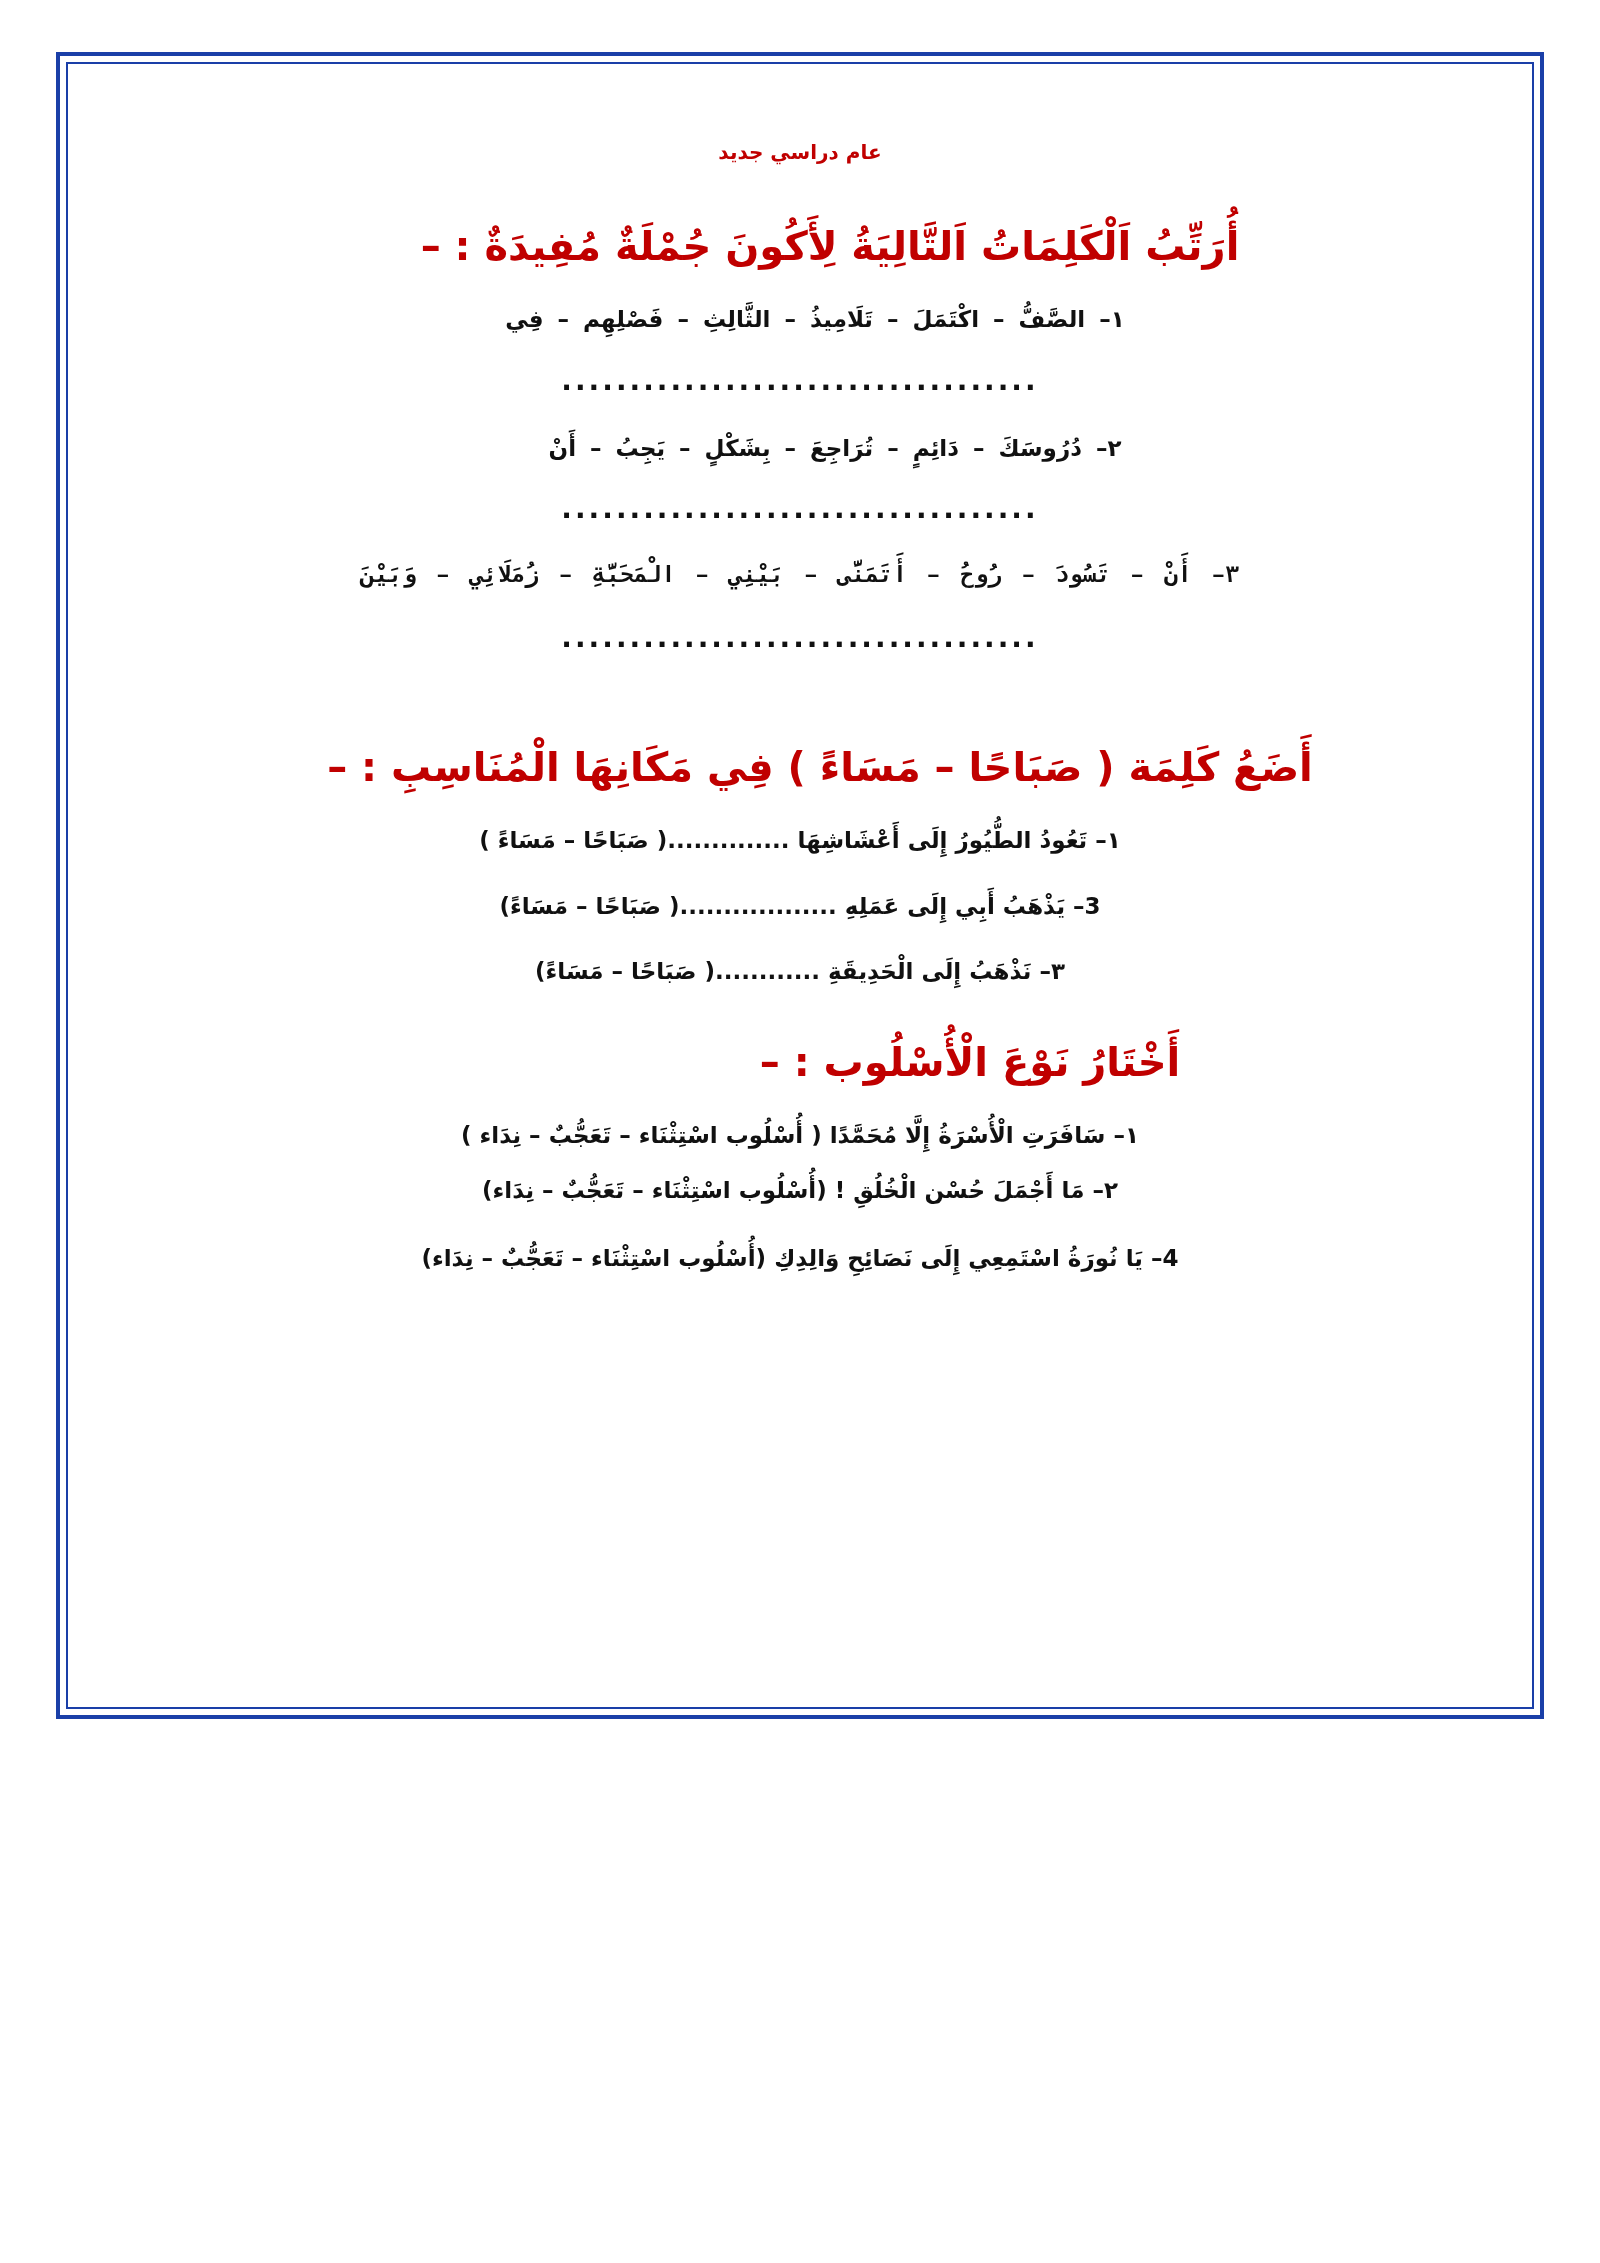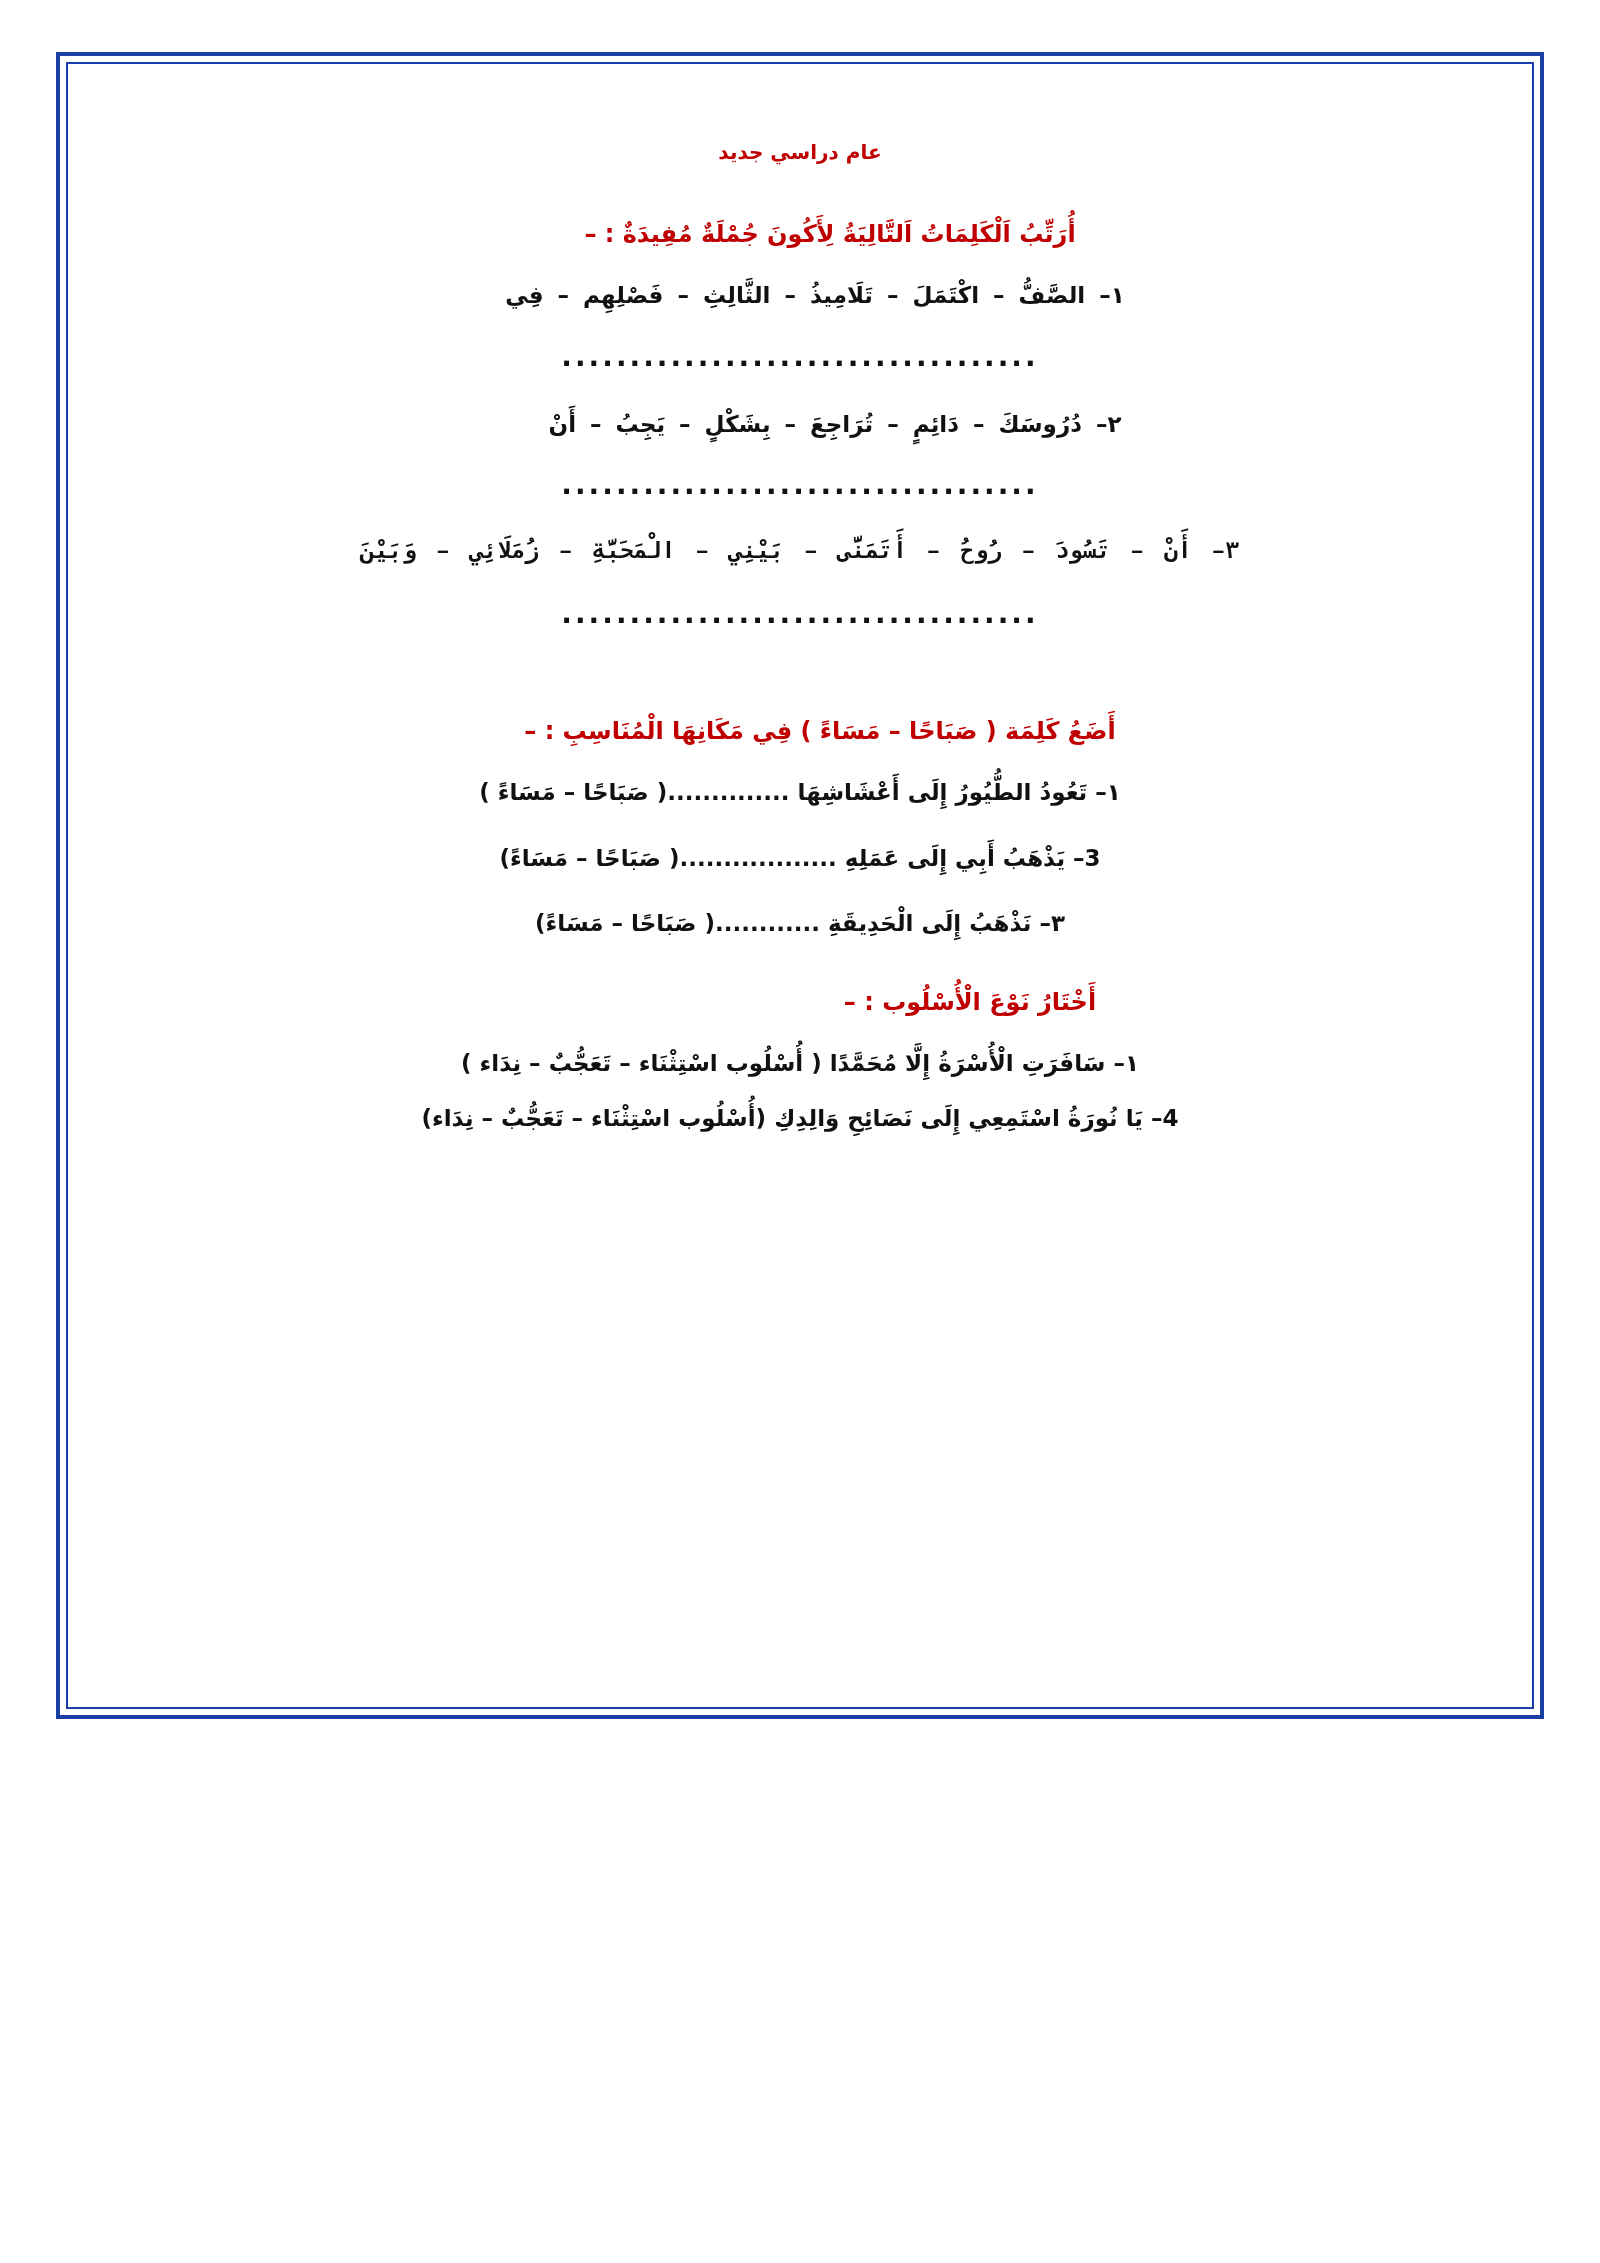--- a/index.html
+++ b/index.html
@@ -75,21 +75,21 @@
     font-family: "DejaVu Sans", "Liberation Sans", sans-serif;
   }
 
   .section {
     margin-bottom: 10px;
   }
 
   .section-heading {
     color: #c00000;
     font-weight: bold;
-    font-size: 24px;
+    font-size: 40px;
     line-height: 1.5;
     text-align: center;
     margin: 0 0 26px 0;
     direction: rtl;
   }
   .section-heading.h-indent-1 { padding-left: 60px; }
   .section-heading.h-indent-2 { padding-left: 40px; margin-top: 27px; }
   .section-heading.h-indent-3 { padding-left: 340px; }
 
   .item {
@@ -171,17 +171,18 @@
       <div class="item" style="margin-bottom:30px;">3– يَذْهَبُ أَبِي إِلَى عَمَلِهِ ..................( صَبَاحًا – مَسَاءً)</div>
       <div class="item" style="margin-bottom:30px;">٣– نَذْهَبُ إِلَى الْحَدِيقَةِ ............( صَبَاحًا – مَسَاءً)</div>
     </div>
 
     <div class="gap-sm"></div>
 
     <div class="section">
       <div class="section-heading h-indent-3">أَخْتَارُ نَوْعَ الْأُسْلُوب : –</div>
 
       <div class="item" style="margin-bottom:20px;">١–  سَافَرَتِ الْأُسْرَةُ إِلَّا مُحَمَّدًا ( أُسْلُوب اسْتِثْنَاء – تَعَجُّبٌ – نِدَاء )</div>
+      <div class="item" style="margin-bottom:32px;">٢– مَا أَجْمَلَ حُسْن الْخُلُقِ ! (أُسْلُوب اسْتِثْنَاء – تَعَجُّبٌ – نِدَاء)</div>
       <div class="item" style="margin-bottom:32px;">4– يَا نُورَةُ اسْتَمِعِي إِلَى نَصَائِحِ وَالِدِكِ (أُسْلُوب اسْتِثْنَاء – تَعَجُّبٌ – نِدَاء)</div>
     </div>
 
   </div>
 </div>
 
 </body></html>

